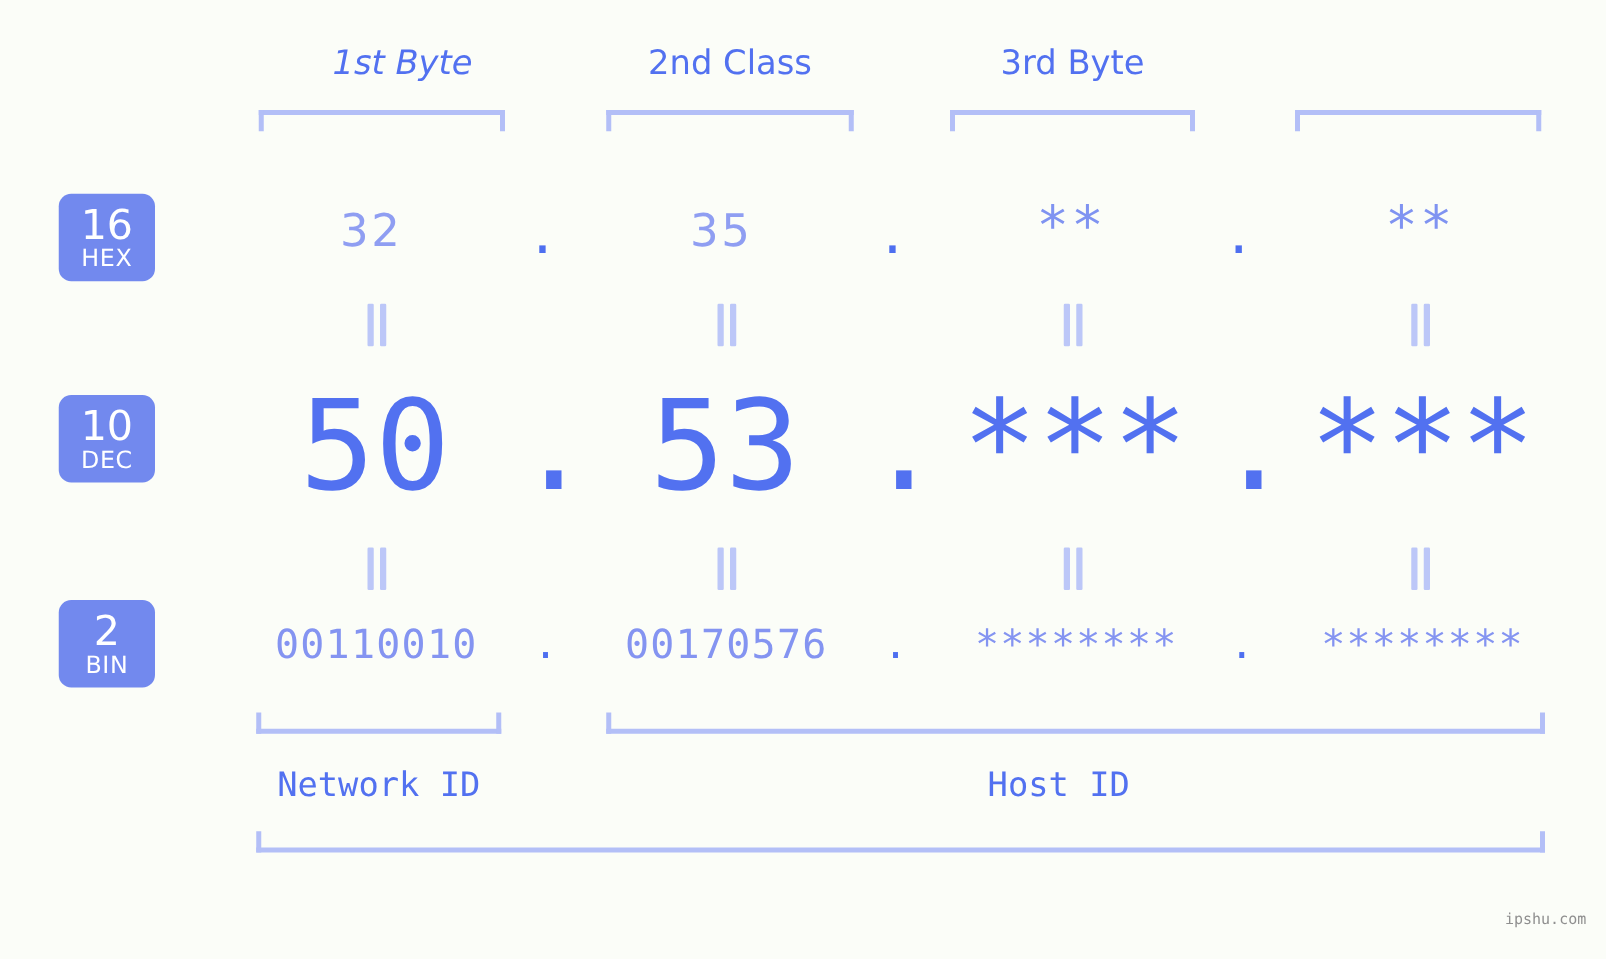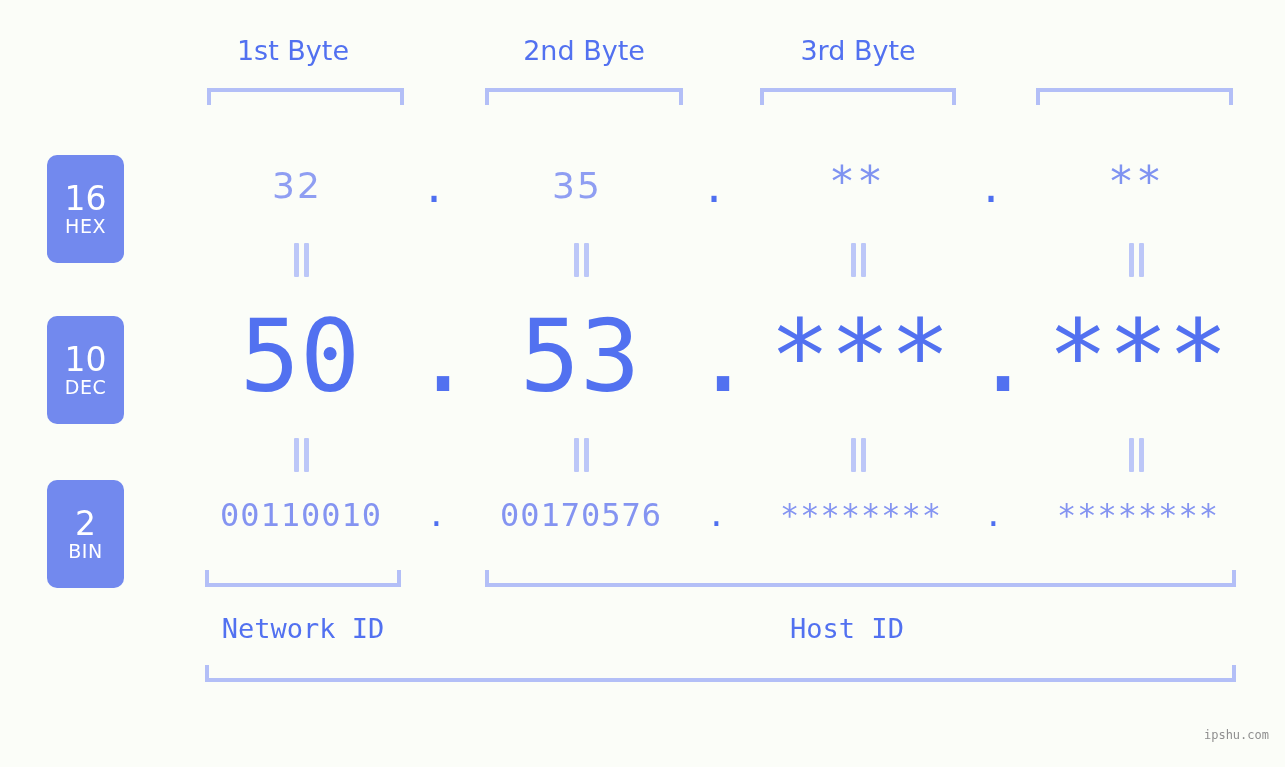--- a/index.html
+++ b/index.html
@@ -55,21 +55,21 @@
     border-left: 4px solid #b3bff7;
     border-right: 4px solid #b3bff7;
     box-sizing: border-box;
   }
 
   
   .radix-badge {
     position: absolute;
     left: 47px;
     width: 77px;
-    height: 108px;
+    height: 70px;
     background: #7289ee;
     border-radius: 10px;
     color: #ffffff;
     display: flex;
     flex-direction: column;
     align-items: center;
     justify-content: center;
     font-family: "DejaVu Sans", sans-serif;
     line-height: 1;
   }
@@ -206,22 +206,22 @@
     color: #8f8f8f;
     letter-spacing: 0px;
     white-space: nowrap;
   }
 </style>
 </head>
 <body>
 
 <div id="canvas">
 
-  <div class="byte-label" style="left:178px;">1st Byte</div>
-  <div class="byte-label" style="left:469px;">2nd Byte</div>
+  <div class="byte-label" style="left:207px;font-style:italic;">1st Byte</div>
+  <div class="byte-label" style="left:469px;">2nd Class</div>
   <div class="byte-label" style="left:743px;">3rd Byte</div>
 
   <div class="bracket-top" style="left:207px;  width:197px;"></div>
   <div class="bracket-top" style="left:485px;  width:198px;"></div>
   <div class="bracket-top" style="left:760px;  width:196px;"></div>
   <div class="bracket-top" style="left:1036px; width:197px;"></div>
 
   <div class="radix-badge badge-hex">
     <div class="num">16</div>
     <div class="nm">HEX</div>

